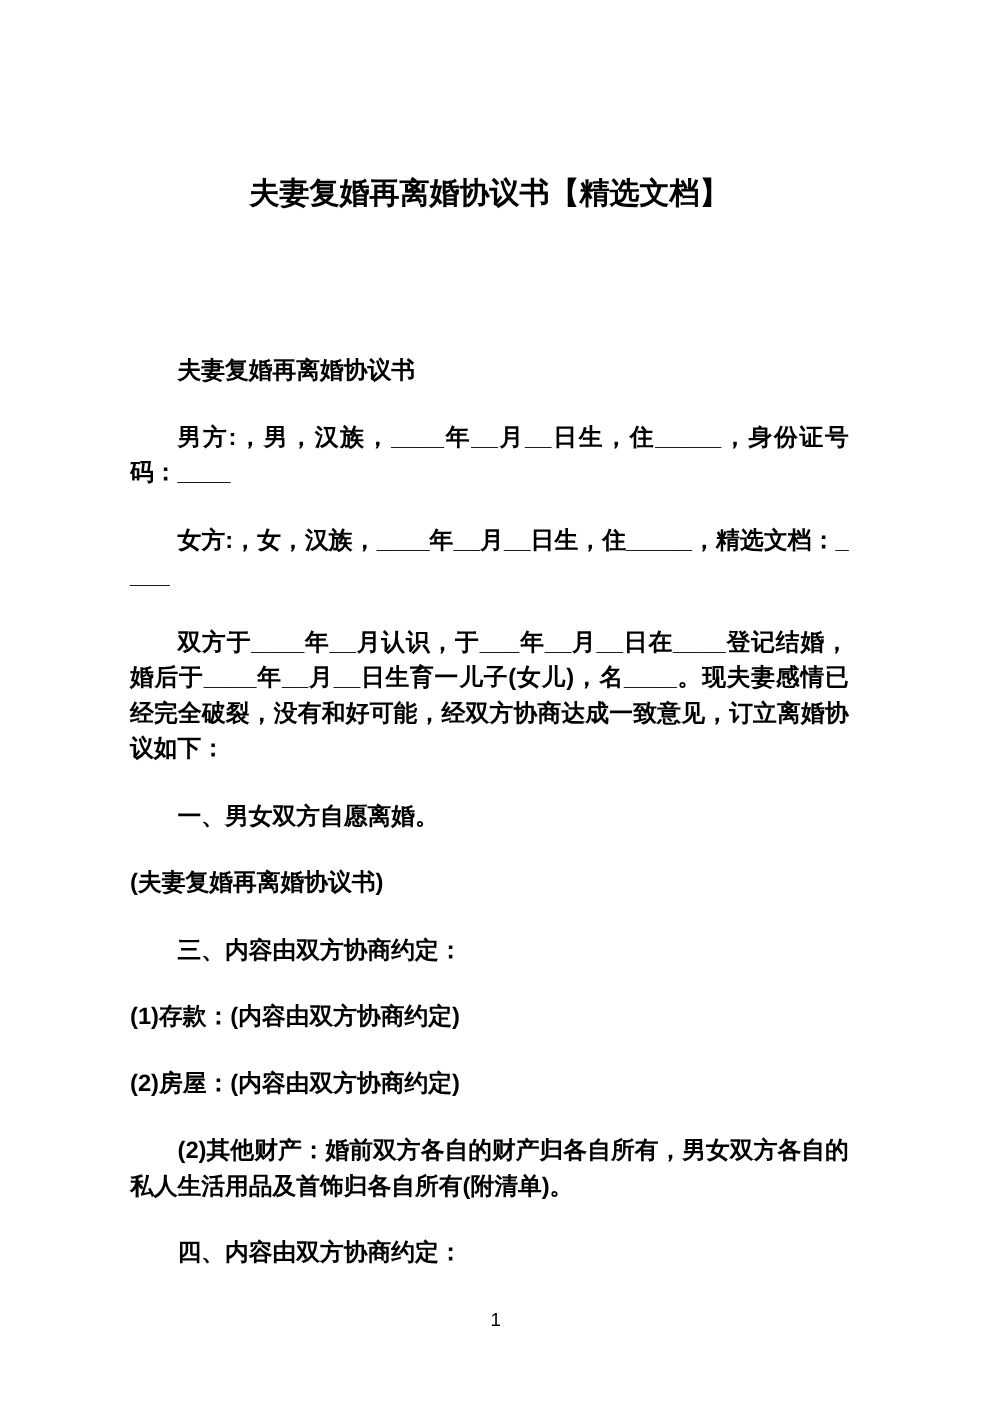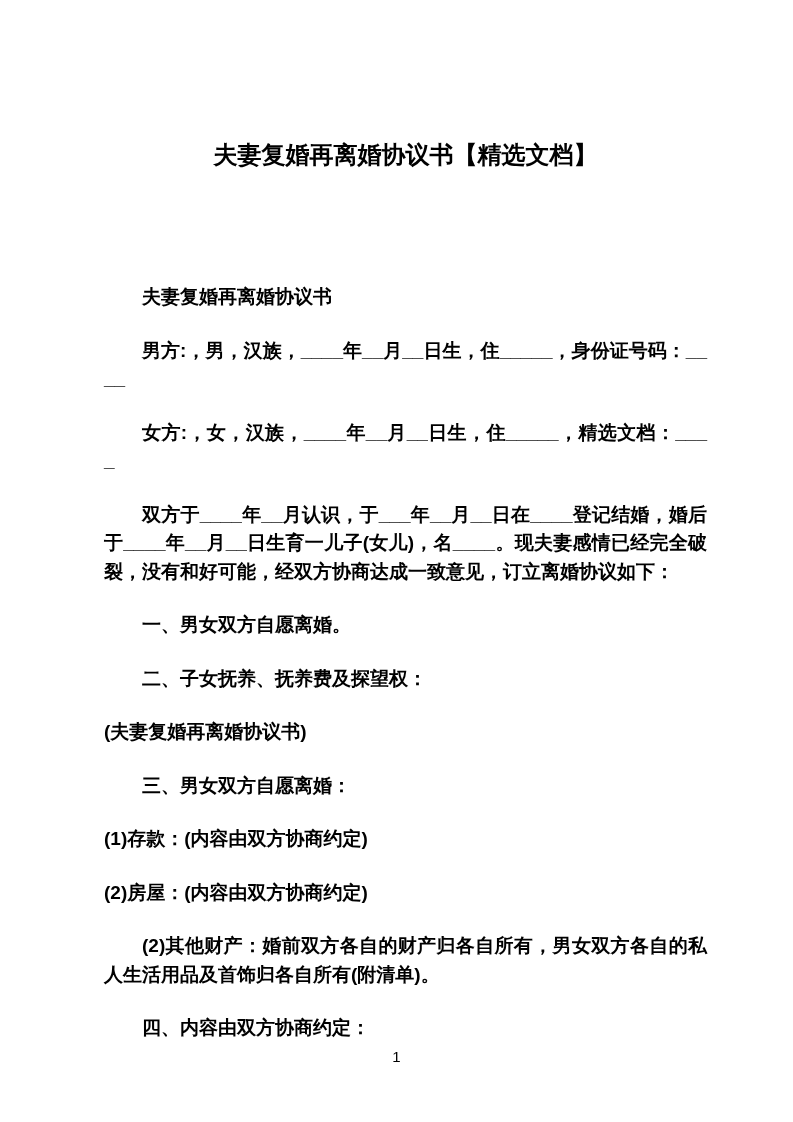--- a/index.html
+++ b/index.html
@@ -11,21 +11,21 @@
     position: relative;
     width: 793px;
     height: 1122px;
     margin: 0 auto;
     background: #ffffff;
     color: #000000;
     font-family: "Liberation Sans", sans-serif;
     overflow: hidden;
   }
   .content {
-    padding: 140px 86px 0 104px;
+    padding: 140px 114px 0 104px;
   }
   .doc-title {
     margin: 0 0 113px 0;
     font-size: 24px;
     font-weight: 700;
     line-height: 30px;
     text-align: center;
     letter-spacing: 0px;
   }
   .para {
@@ -61,25 +61,24 @@
     <p class="para indent">夫妻复婚再离婚协议书</p>
 
     <p class="para indent">男方:，男，汉族，____年__月__日生，住_____，身份证号码：____</p>
 
     <p class="para indent">女方:，女，汉族，____年__月__日生，住_____，精选文档：____</p>
 
     <p class="para indent">双方于____年__月认识，于___年__月__日在____登记结婚，婚后于____年__月__日生育一儿子(女儿)，名____。现夫妻感情已经完全破裂，没有和好可能，经双方协商达成一致意见，订立离婚协议如下：</p>
 
     <p class="para indent">一、男女双方自愿离婚。</p>
 
-    <p class="para indent">二、子女抚养、抚养费及探望权：</p>
 
     <p class="para">(夫妻复婚再离婚协议书)</p>
 
-    <p class="para indent">三、男女双方自愿离婚：</p>
+    <p class="para indent">三、内容由双方协商约定：</p>
 
     <p class="para">(1)存款：(内容由双方协商约定)</p>
 
     <p class="para">(2)房屋：(内容由双方协商约定)</p>
 
     <p class="para indent">(2)其他财产：婚前双方各自的财产归各自所有，男女双方各自的私人生活用品及首饰归各自所有(附清单)。</p>
 
     <p class="para indent">四、内容由双方协商约定：</p>
 
   </div>

